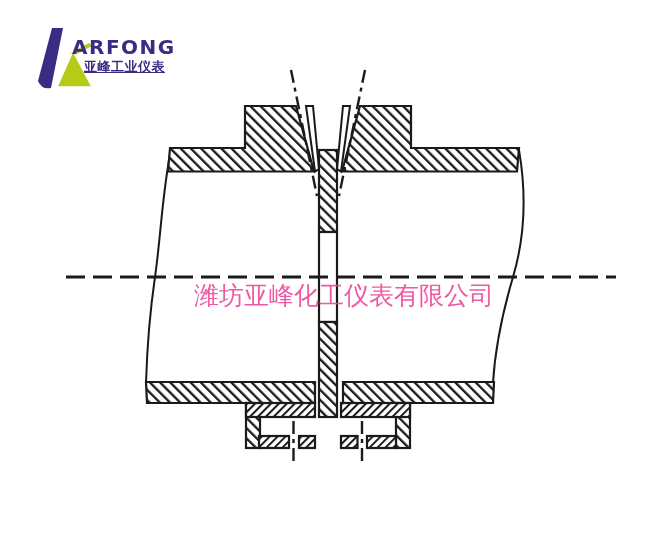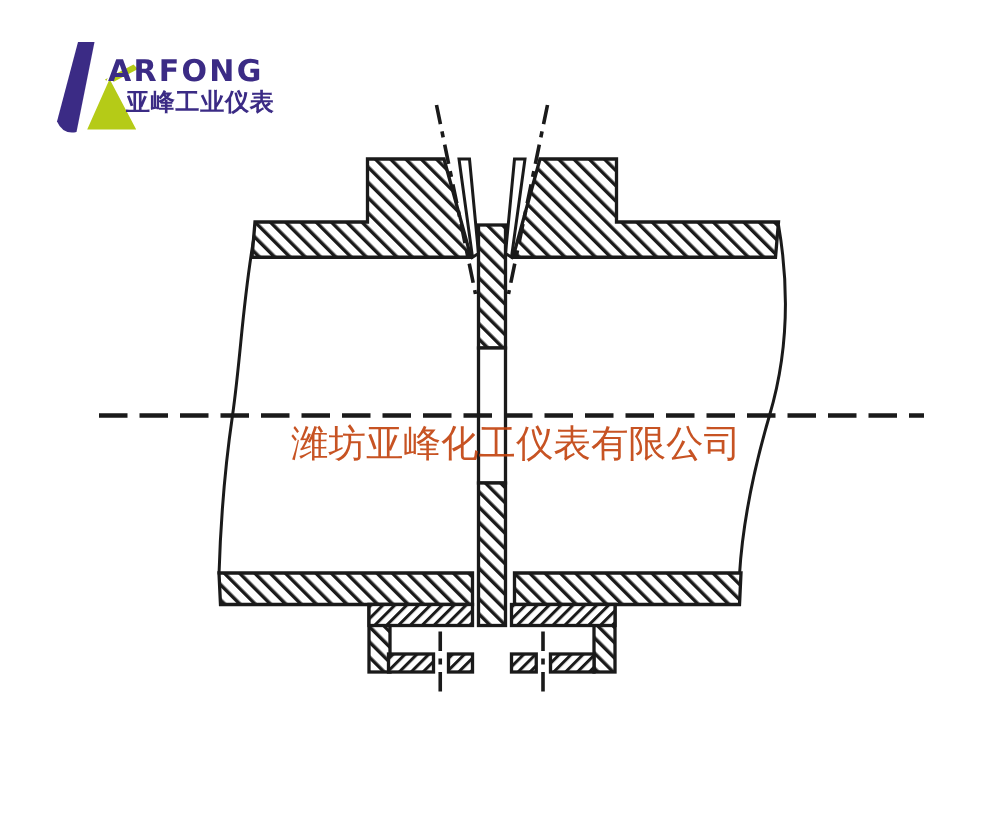--- a/index.html
+++ b/index.html
@@ -12,22 +12,22 @@
   
   .logo{position:absolute;left:26px;top:22px;width:180px;height:74px;}
   .logo svg{position:absolute;left:0;top:0;}
   .brand{
     position:absolute;left:46px;top:13px;
     font-size:20px;font-weight:bold;letter-spacing:1.5px;
     color:#3b2b85;white-space:nowrap;
   }
   .brand-sub{
     position:absolute;left:58px;top:36px;
-    font-size:16px;font-weight:bold;letter-spacing:0.5px;
-    color:#3b2b85;white-space:nowrap;
+    font-size:13px;font-weight:bold;letter-spacing:0.5px;
+    color:#3b2b85;white-space:nowrap;text-decoration:underline;
   }
 
   
   .watermark{
     position:absolute;left:194px;top:279px;
     font-size:25px;font-weight:400;letter-spacing:0px;
     color:#8f8f8f;white-space:nowrap;opacity:.9;
   }
   .caption{
     position:absolute;left:0;top:466px;width:660px;
@@ -100,17 +100,17 @@
     <svg width="100" height="74" viewBox="0 0 100 74">
       <path d="M26 6 L37 6 L25 66 Q16 68 12 59 Z" fill="#3b2b85"></path>
       <path d="M44 31 L63 21 L66 24 L47 34 Z" fill="#b5cb17"></path>
       <polygon points="47,29 66,65 31,65" stroke="#ffffff" stroke-width="1.5" fill="#b5cb17"></polygon>
     </svg>
     <div class="brand" style="color: rgb(59, 43, 133);">ARFONG</div>
     <div class="brand-sub" style="color: rgb(59, 43, 133);">亚峰工业仪表</div>
   </div>
 
   
-  <div class="watermark" style="color: #c2410c; text-align: center;">潍坊亚峰化工仪表有限公司</div>
+  <div class="watermark" style="color: #ec4899; text-align: center;">潍坊亚峰化工仪表有限公司</div>
 
   
 
 </div>
 
 </body></html>

